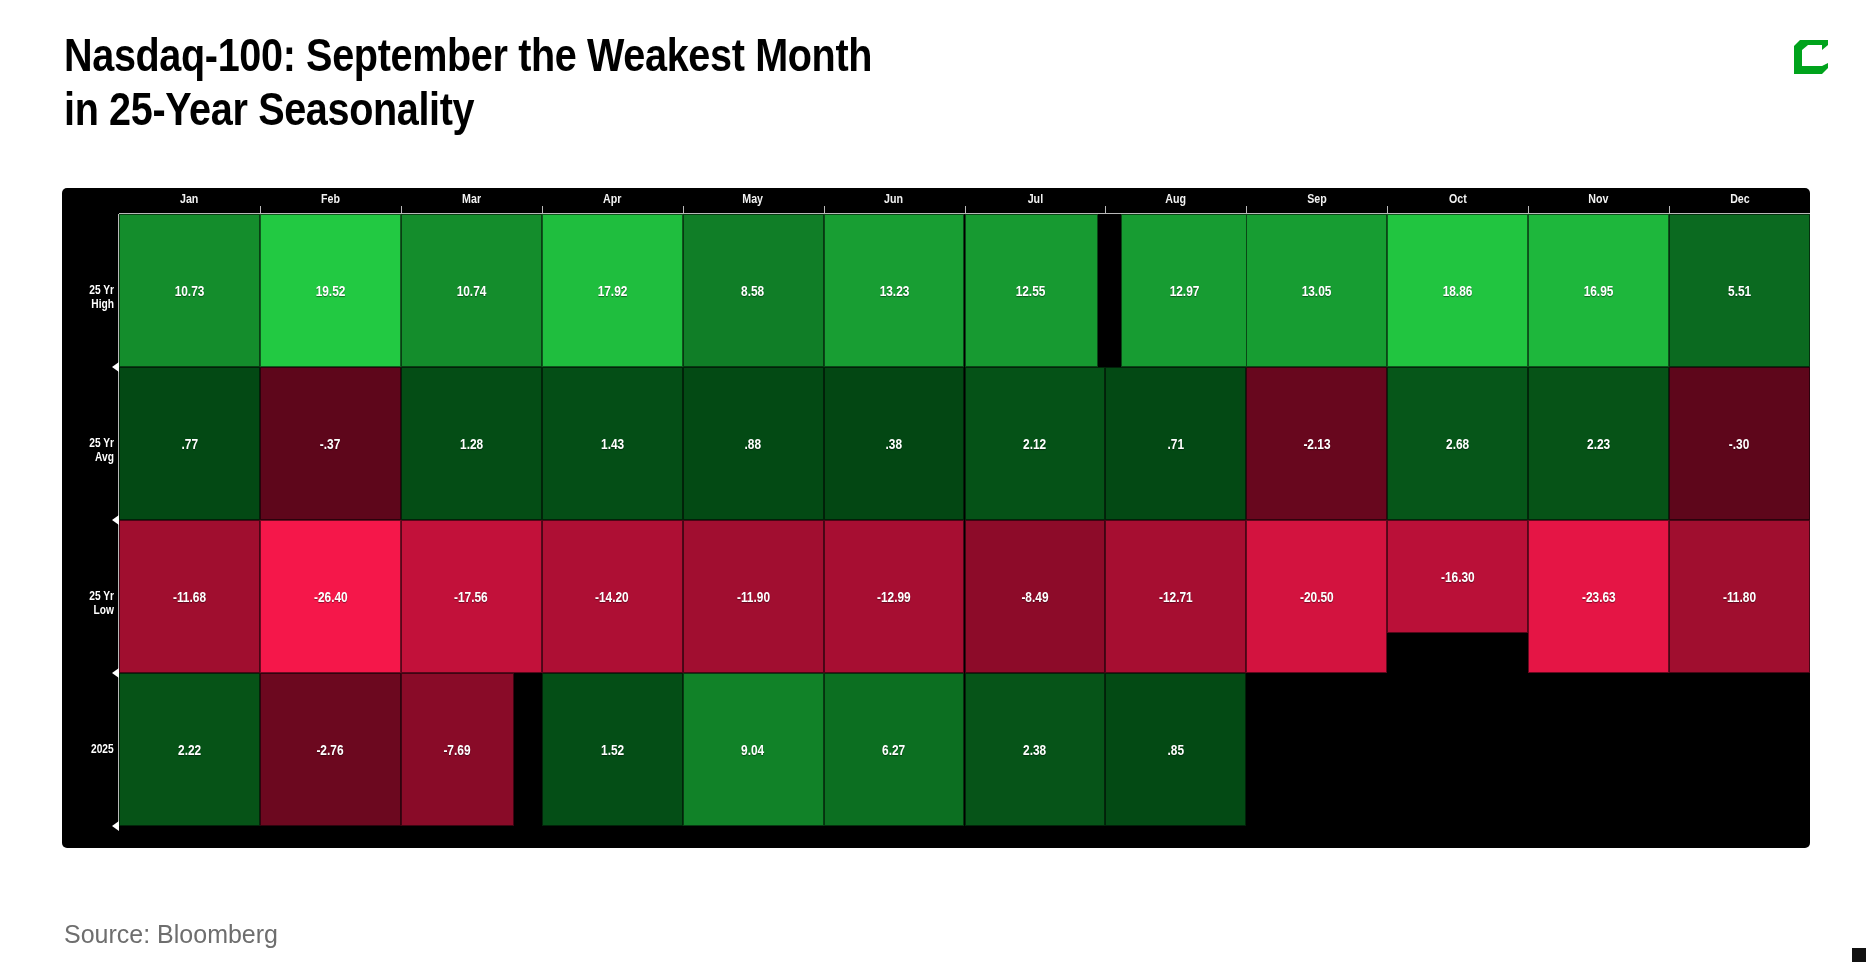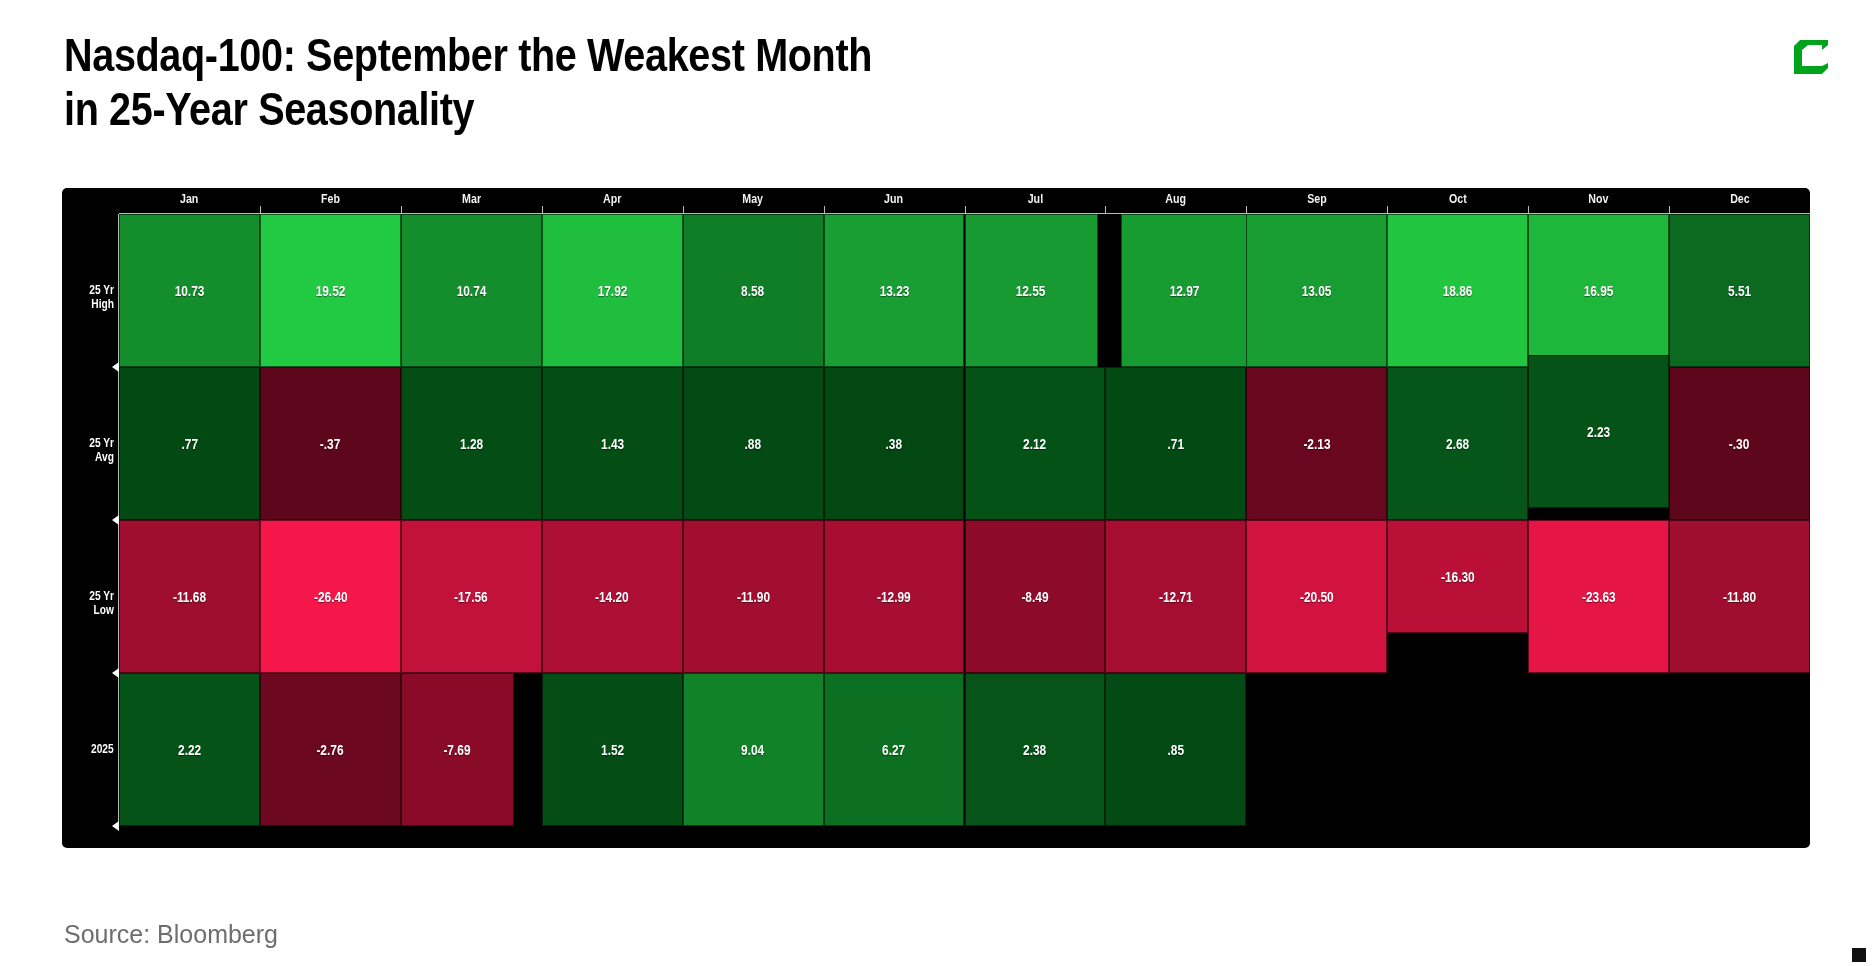--- a/index.html
+++ b/index.html
@@ -282,21 +282,21 @@
         </div>
         <div class="hm-cell" style="left: 986.417px; top: 153px; width: 140.917px; height: 153px; background: rgb(3, 73, 20);">
           <span class="cell-value">.71</span>
         </div>
         <div class="hm-cell" style="left: 1127.33px; top: 153px; width: 140.917px; height: 153px; background: rgb(104, 7, 30);">
           <span class="cell-value">-2.13</span>
         </div>
         <div class="hm-cell" style="left: 1268.25px; top: 153px; width: 140.917px; height: 153px; background: rgb(6, 86, 25);">
           <span class="cell-value">2.68</span>
         </div>
-        <div class="hm-cell" style="left: 1409.17px; top: 141px; width: 140.917px; height: 153px; background: rgb(6, 83, 23);">
+        <div class="hm-cell" style="left: 1409.17px; top: 153px; width: 140.917px; height: 153px; background: rgb(6, 83, 23);">
           <span class="cell-value">2.23</span>
         </div>
         <div class="hm-cell" style="left: 1550.08px; top: 153px; width: 140.917px; height: 153px; background: rgb(94, 6, 27);">
           <span class="cell-value">-.30</span>
         </div>
         <div class="hm-cell" style="left: 0px; top: 306px; width: 140.917px; height: 153px; background: rgb(160, 14, 47);">
           <span class="cell-value">-11.68</span>
         </div>
         <div class="hm-cell" style="left: 140.917px; top: 306px; width: 140.917px; height: 153px; background: rgb(245, 23, 74);">
           <span class="cell-value">-26.40</span>

